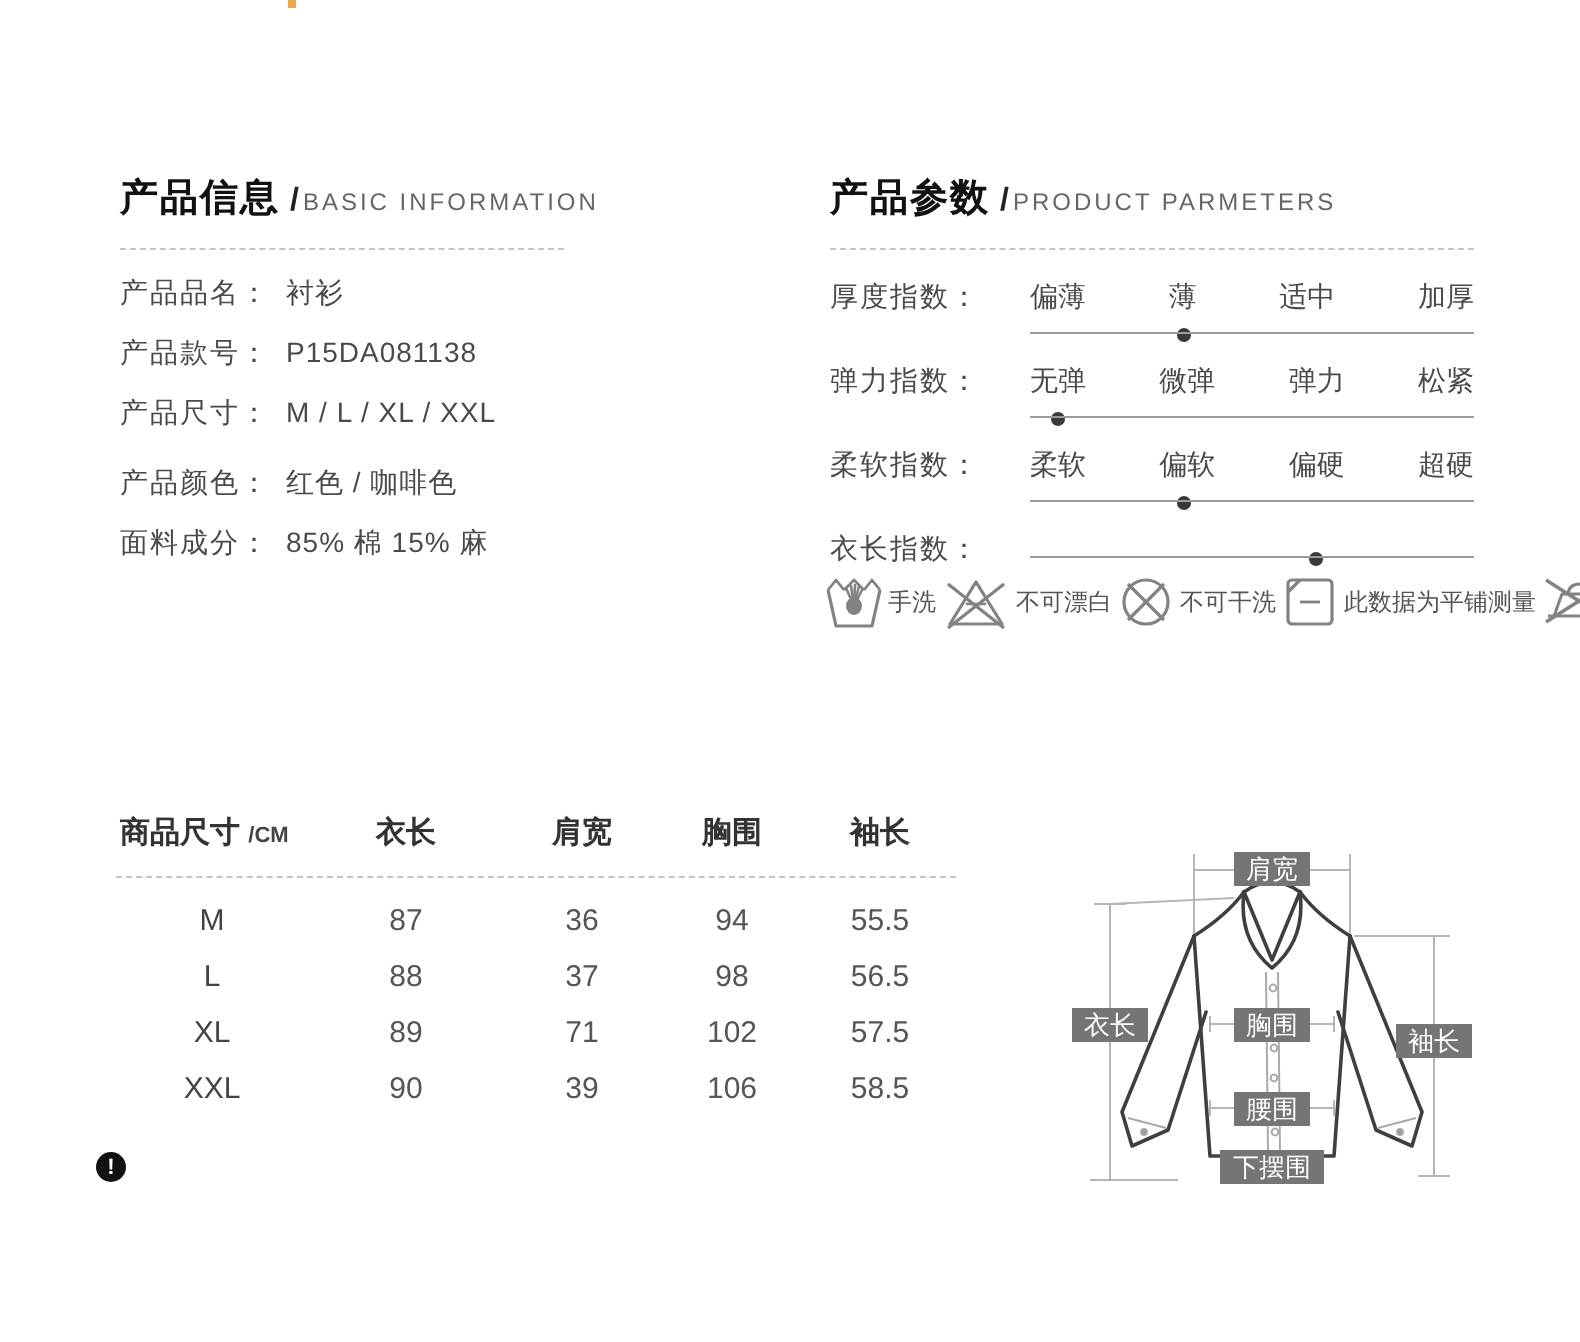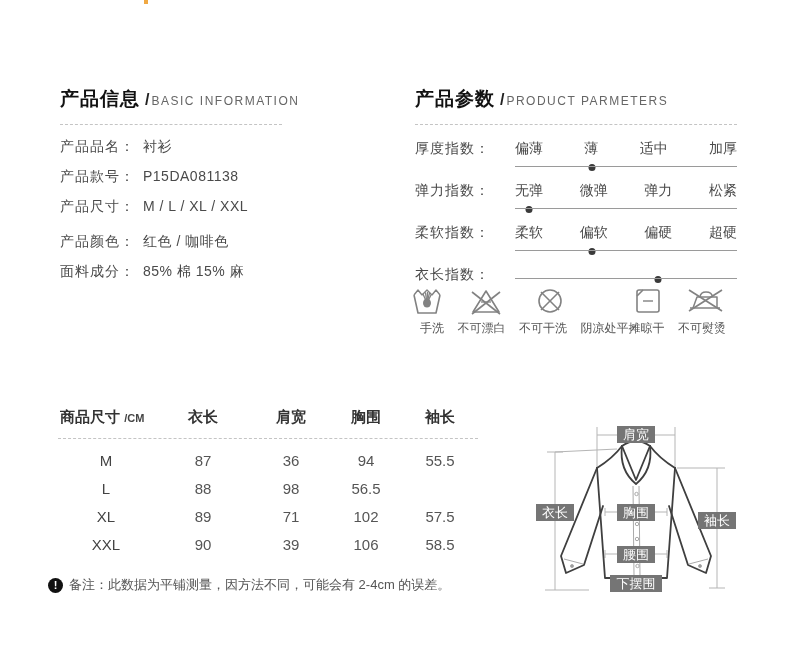--- a/index.html
+++ b/index.html
@@ -23,21 +23,21 @@
   
   #params{left:415px;top:86px;width:322px;}
   .param-row{display:flex;align-items:baseline;margin-top:15px;gap:12px;}
   .param-label{width:88px;font-size:14px;color:#4a4a4a;letter-spacing:1px;flex:none;}
   .param-options{flex:1;position:relative;padding-bottom:9px;}
   .opts{display:flex;justify-content:space-between;font-size:14px;color:#4a4a4a;}
   .param-options::after{content:"";position:absolute;left:0;right:0;bottom:0;border-top:1px solid #9a9a9a;}
   .dot{position:absolute;bottom:-3.5px;width:7px;height:7px;border-radius:50%;background:#3a3a3a;transform:translateX(-50%);}
   
   #care{left:410px;top:283px;width:316px;display:flex;justify-content:space-between;align-items:flex-end;}
-  .care-item{display:flex;flex-direction:column;align-items:flex-end;}
+  .care-item{display:flex;flex-direction:row;align-items:center;}
   .care-item svg{display:block;}
   .care-label{font-size:12px;color:#555;margin-top:3px;white-space:nowrap;}
   
   #size-table{left:58px;top:405px;width:420px;}
   .st-grid{display:grid;grid-template-columns:96px 98px 78px 72px 76px;}
   .st-head{font-size:15px;font-weight:bold;color:#333;text-align:center;line-height:24px;}
   .st-head.first{text-align:left;padding-left:2px;}
   .st-head .unit{font-size:11px;font-weight:bold;color:#444;}
   .st-dashed{border-bottom:1px dashed #c4c4c4;height:0;margin:8px 0 6px 0;}
   .st-cell{font-size:15px;color:#555;text-align:center;line-height:28px;}
@@ -175,21 +175,21 @@
   </div>
 
   <div class="care-item">
     <svg width="34" height="34" viewBox="0 0 34 34">
       <g fill="none" stroke="#828282" stroke-width="1.6" stroke-linejoin="round">
         <rect x="6" y="7" width="22" height="22" rx="2"></rect>
         <path d="M6,13 L12,7"></path>
         <path d="M12,18 L22,18" stroke-width="1.4"></path>
       </g>
     </svg>
-    <span class="care-label">阴凉处平摊晾干</span>
+    <span class="care-label">此数据为平铺测量</span>
   </div>
 
   <div class="care-item">
     <svg width="42" height="34" viewBox="0 0 42 34">
       <g fill="none" stroke="#828282" stroke-width="1.5" stroke-linejoin="round">
         <path d="M6,25 L36,25"></path>
         <path d="M9,25 L13,14 L33,14 L33,25"></path>
         <path d="M16,14 Q16.5,9 22,9 Q28,9 28.5,14"></path>
         <path d="M5,7 L38,28" stroke-width="1.7"></path>
           <path d="M38,7 L5,28" stroke-width="1.7"></path>
@@ -215,20 +215,21 @@
   <div class="st-grid" style="margin-top:8px;">
     <div class="st-size">M</div>
     <div class="st-cell">87</div>
     <div class="st-cell">36</div>
     <div class="st-cell">94</div>
     <div class="st-cell">55.5</div>
   </div>
   <div class="st-grid">
     <div class="st-size">L</div>
     <div class="st-cell">88</div>
+    <div class="st-cell">37</div>
     <div class="st-cell">98</div>
     <div class="st-cell">56.5</div>
   </div>
   <div class="st-grid">
     <div class="st-size">XL</div>
     <div class="st-cell">89</div>
     <div class="st-cell">71</div>
     <div class="st-cell">102</div>
     <div class="st-cell">57.5</div>
   </div>
@@ -236,21 +237,20 @@
     <div class="st-size">XXL</div>
     <div class="st-cell">90</div>
     <div class="st-cell">39</div>
     <div class="st-cell">106</div>
     <div class="st-cell">58.5</div>
   </div>
 </div>
 
 <div id="note" class="abs">
   <span class="note-icon">!</span>
-  <span>备注：此数据为平铺测量，因方法不同，可能会有 2-4cm 的误差。</span>
 </div>
 
 <div id="diagram" class="abs">
   <svg width="252" height="212" viewBox="0 0 252 212">
 
     <g stroke="#b5b5b5" stroke-width="1" fill="none">
       <path d="M72,27 L150,27"></path>
       <path d="M72,19 L72,60"></path>
         <path d="M150,19 L150,60"></path>
       <path d="M30,44 L30,182"></path>

